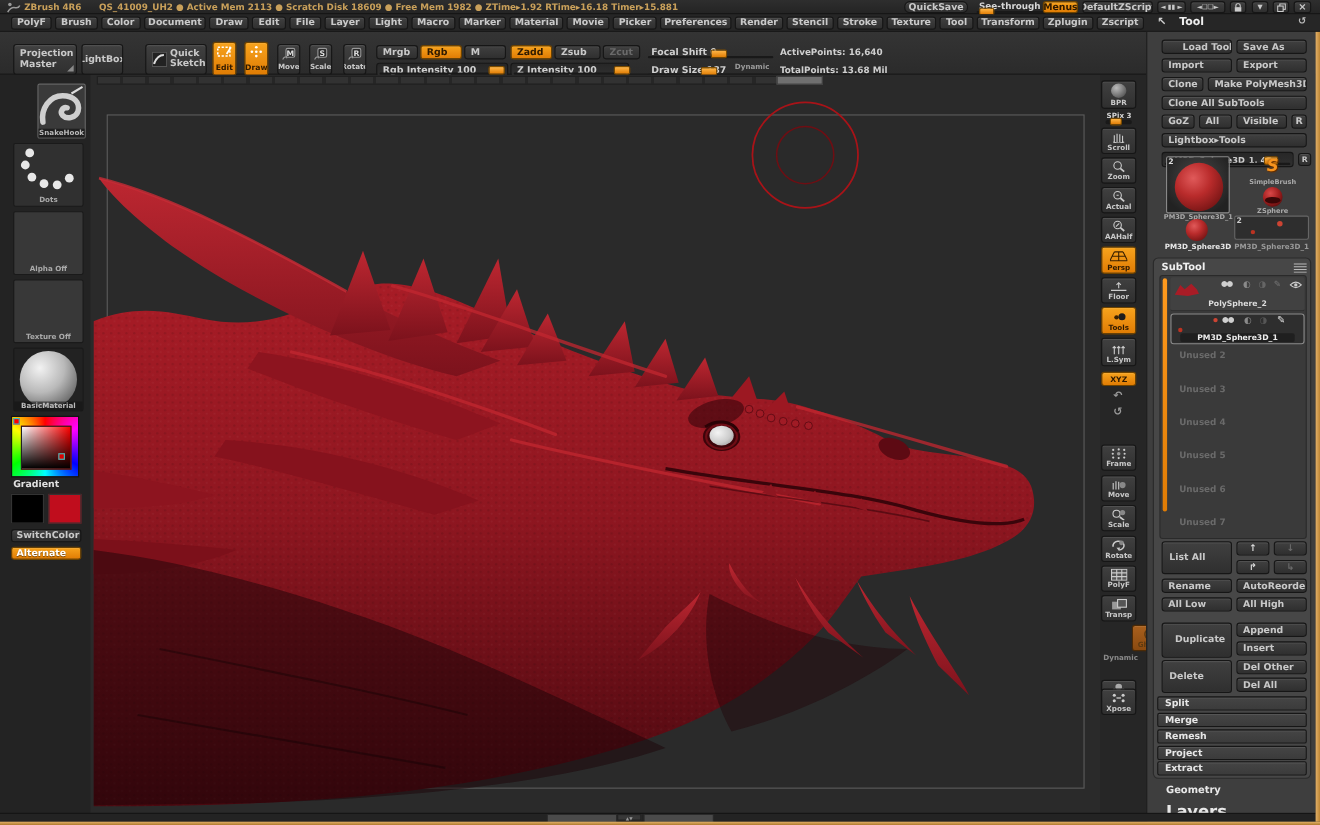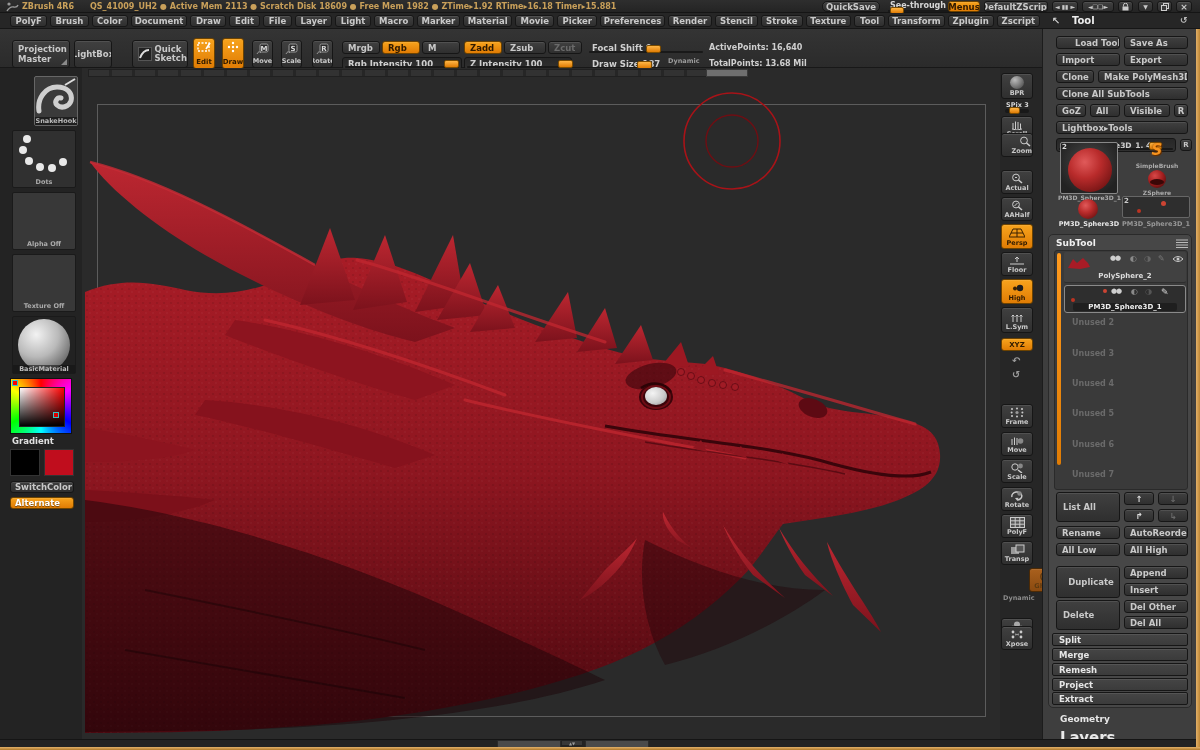--- a/index.html
+++ b/index.html
@@ -424,21 +424,21 @@
 
   <div class="b rs col" style="top:116px;height:24px;">
     <svg width="14" height="11" viewBox="0 0 14 11">
         <g stroke="#ccc" fill="none">
           <path d="M3,10 V4 M5.5,10 V2.5 M8,10 V3 M10.5,10 V4.5"></path>
           <path d="M2,10 Q7,12 12,10"></path>
         </g>
       </svg>
     <span>Scroll</span>
   </div>
-  <div class="b rs col" style="top:133px;height:24px;align-items:flex-end;">
+  <div class="b rs col" style="top:143px;height:24px;">
     <svg width="14" height="11" viewBox="0 0 14 11">
         <circle cx="6" cy="4.5" r="3.4" fill="none" stroke="#ccc"></circle>
         <path d="M8.5,7 L12,10" stroke="#ccc" stroke-width="1.6"></path>
       </svg>
     <span>Zoom</span>
   </div>
   <div class="b rs col" style="top:170px;height:24px;">
     <svg width="14" height="11" viewBox="0 0 14 11">
         <circle cx="6" cy="4.5" r="3.4" fill="none" stroke="#ccc"></circle>
         <path d="M8.5,7 L12,10" stroke="#ccc" stroke-width="1.6"></path>
@@ -469,21 +469,21 @@
           <path d="M1,8 H15"></path>
         </g>
       </svg>
     <span>Floor</span>
   </div>
   <div class="b rs col orange" style="top:279px;height:25px;">
     <svg width="14" height="11" viewBox="0 0 14 11">
         <circle cx="5" cy="5.5" r="2" fill="#3a2000"></circle>
         <circle cx="10" cy="5" r="3.2" fill="#1d1d1d"></circle>
       </svg>
-    <span>High</span>
+    <span>Tools</span>
   </div>
   <div class="b rs col" style="top:307px;height:26px;">
     <svg width="16" height="11" viewBox="0 0 16 11">
         <g stroke="#ccc" fill="none">
           <path d="M4,10 V3 M2.5,4.5 L4,3 L5.5,4.5"></path>
           <path d="M8,10 V3 M6.5,4.5 L8,3 L9.5,4.5"></path>
           <path d="M12,10 V3 M10.5,4.5 L12,3 L13.5,4.5"></path>
         </g>
       </svg>
     <span>L.Sym</span>

